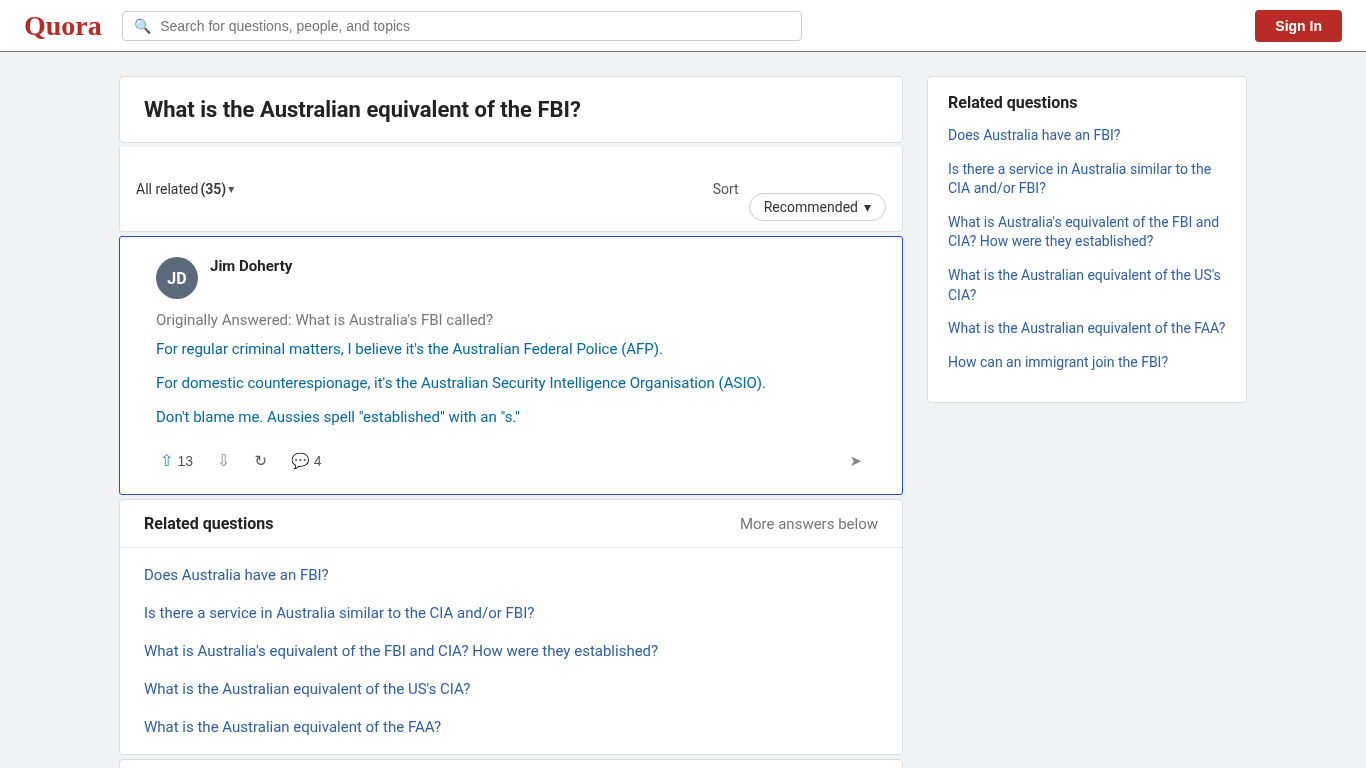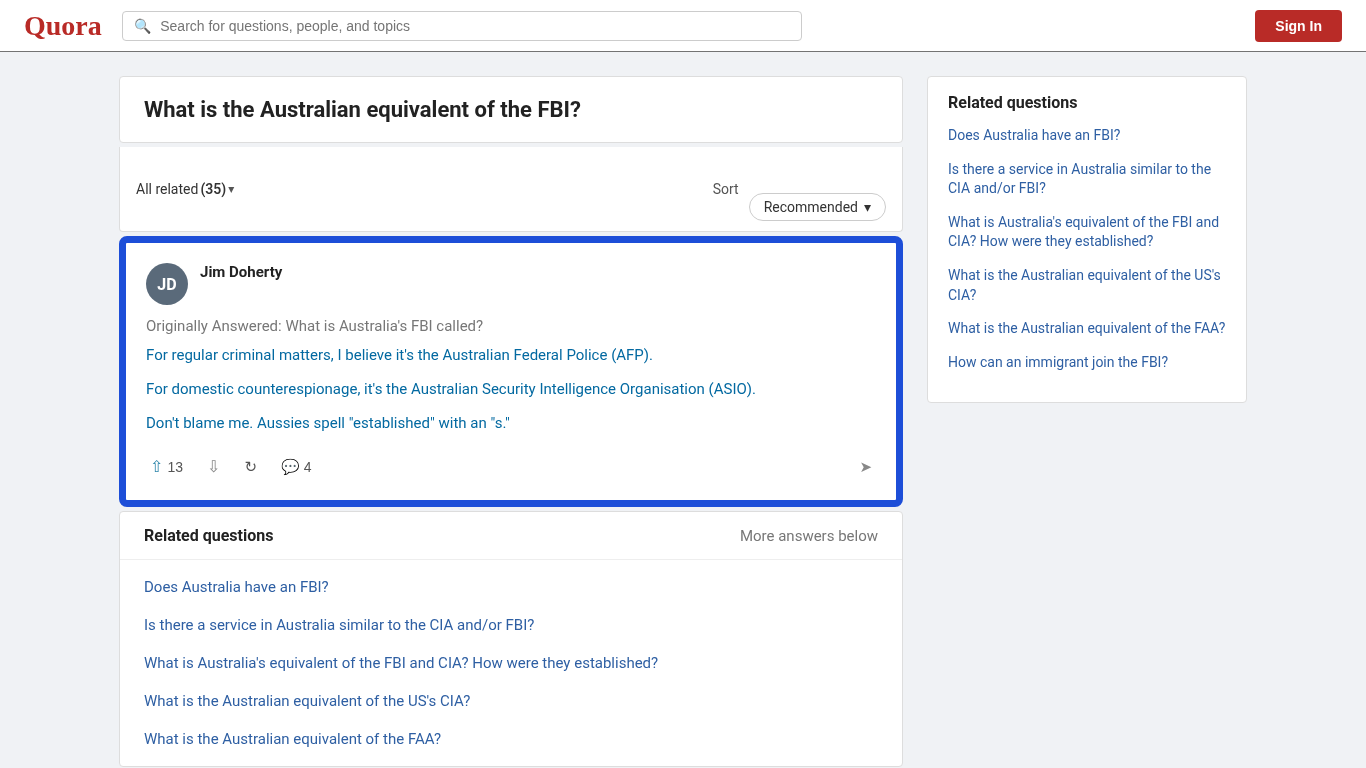--- a/index.html
+++ b/index.html
@@ -134,23 +134,23 @@
       align-items: center;
       gap: 6px;
       cursor: pointer;
       color: #333;
       margin-top: 36px;
     }
 
     
     .answer-card {
       background: #fff;
-      border: 7px solid #1d4ed8;
-      border-radius: 8px;
-      padding: 20px 20px;
+      border: 1px solid #1d4ed8;
+      border-radius: 3px;
+      padding: 20px 36px;
       margin-bottom: 4px;
     }
     .author-row {
       display: flex;
       align-items: flex-start;
       gap: 12px;
       margin-bottom: 12px;
     }
     .avatar {
       width: 42px;

